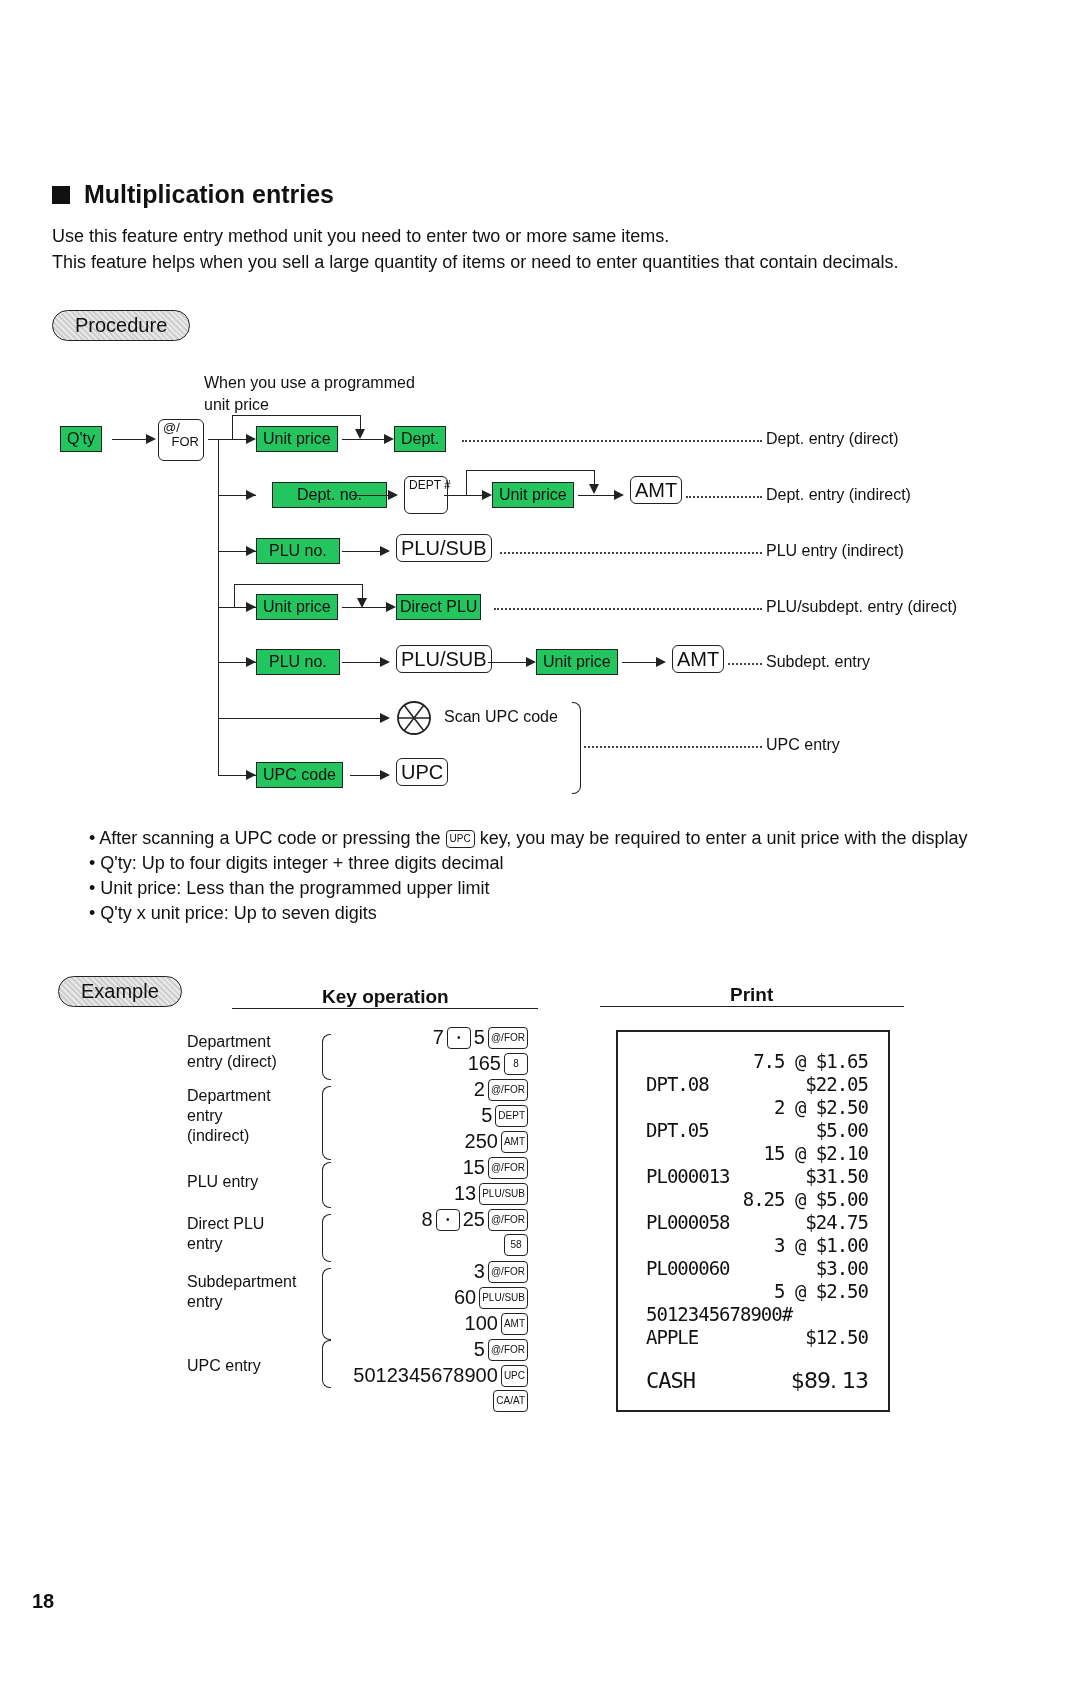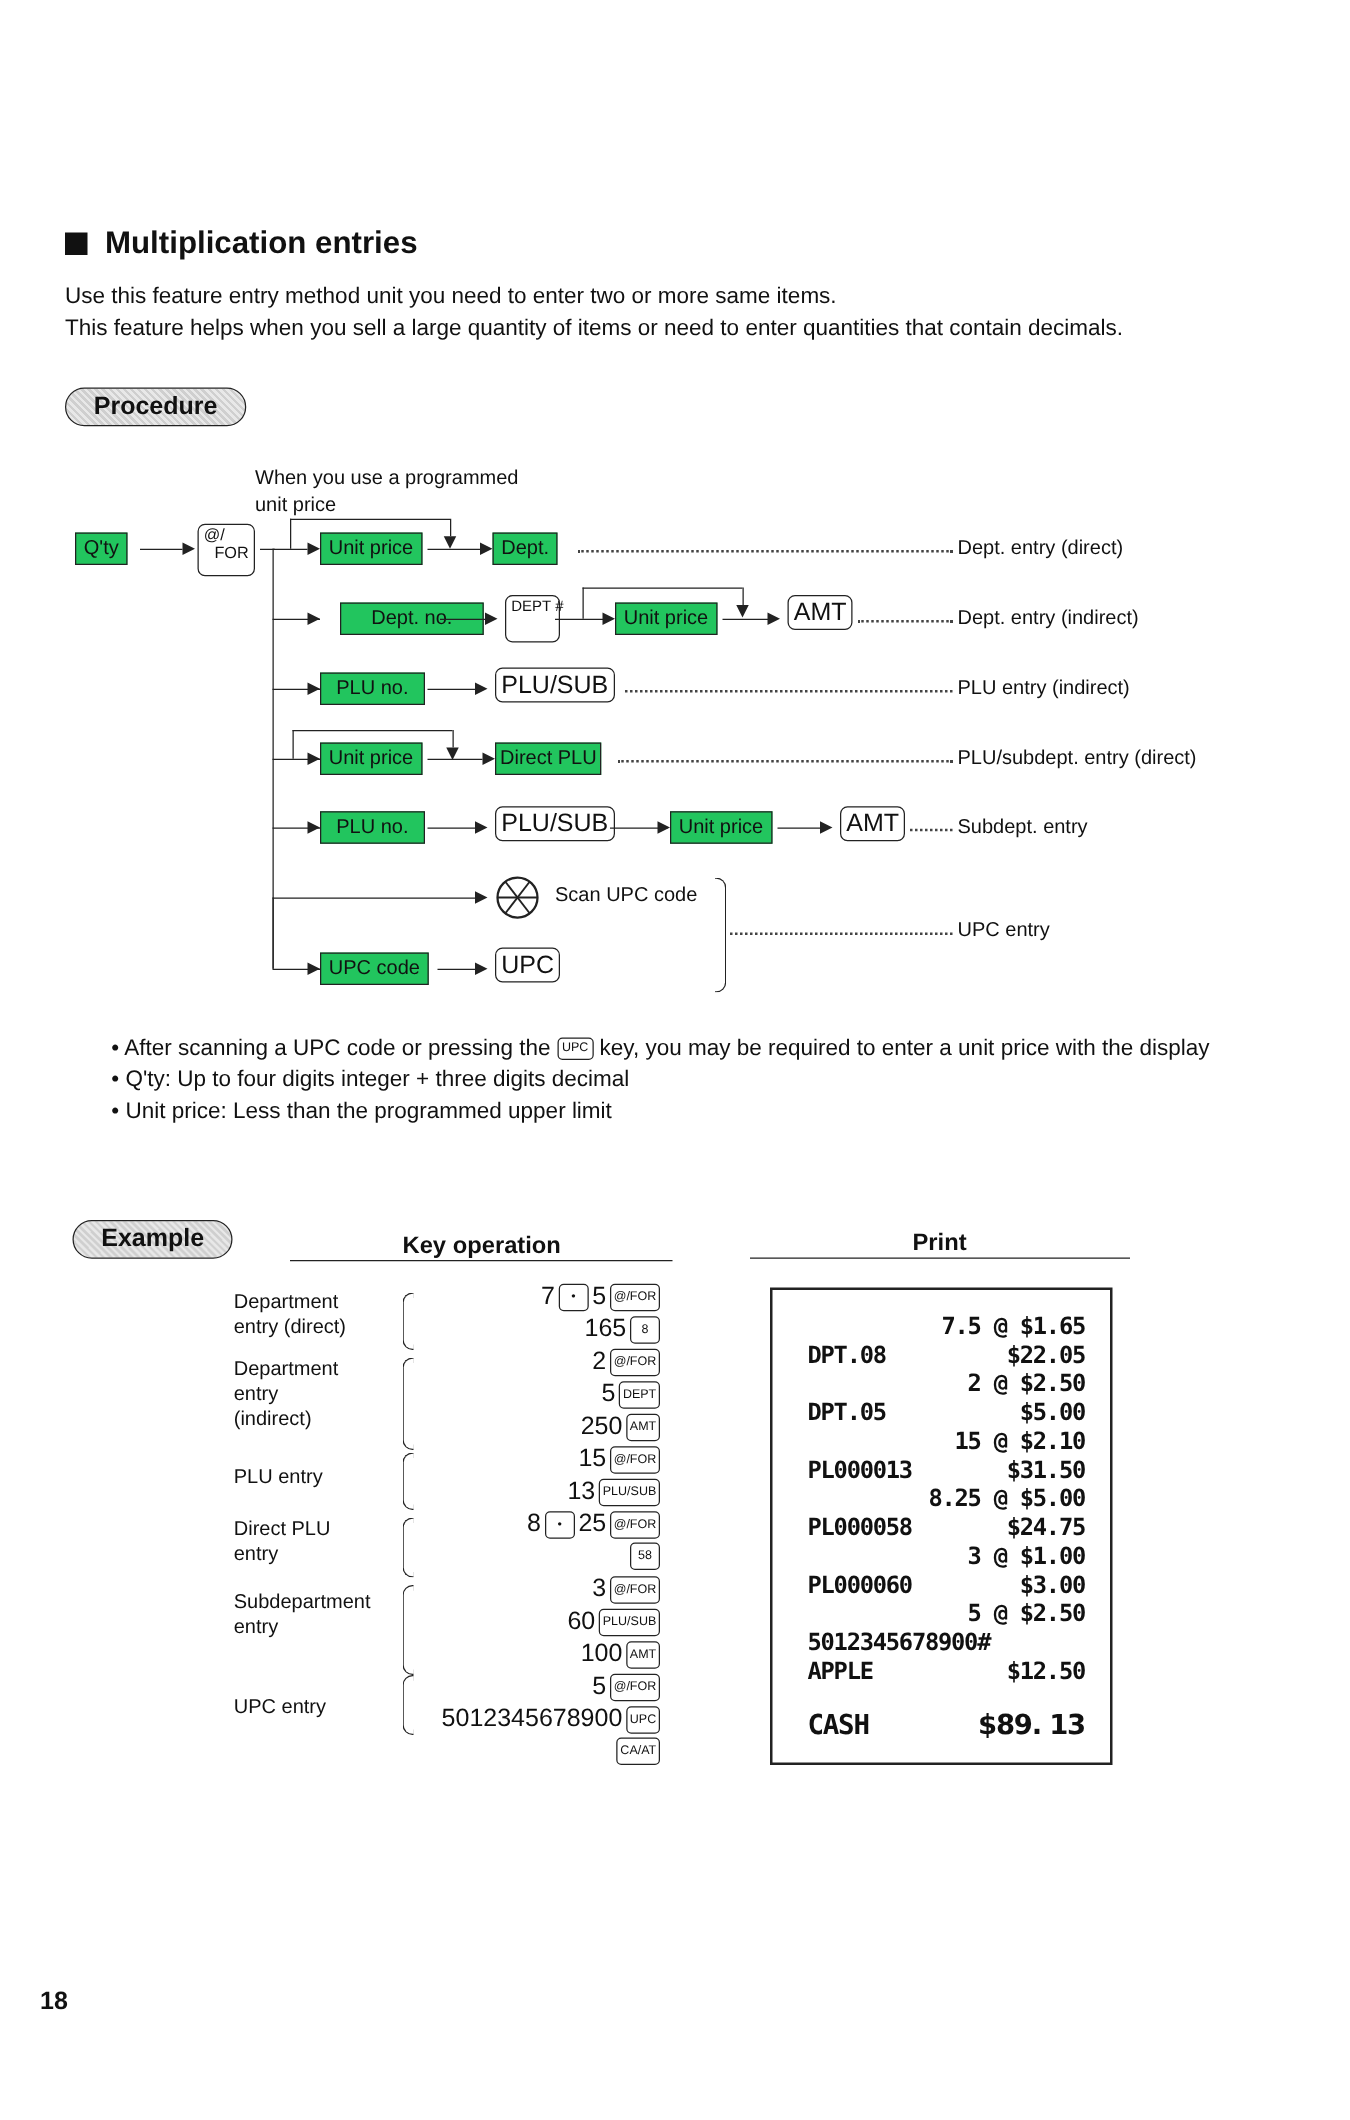--- a/index.html
+++ b/index.html
@@ -3,37 +3,37 @@
 <meta charset="utf-8">
 <style>
   html, body { margin:0; padding:0; background:#fff; }
   body { width:1080px; height:1696px; position:relative; overflow:hidden;
          font-family:"Liberation Sans", sans-serif; color:#111; }
   .abs { position:absolute; }
   .h1 { left:52px; top:180px; font-size:25px; font-weight:bold; display:flex; align-items:center; gap:14px; }
   .h1 .sq { width:18px; height:18px; background:#111; display:inline-block; }
   .intro { left:52px; font-size:18px; }
   .pill { border:1.5px solid #222; border-radius:22px; background:repeating-linear-gradient(45deg,#cfcfcf 0 2px,#e8e8e8 2px 4px);
-          font-weight:bold; font-size:20px; padding:3px 22px; font-family:"Liberation Sans", sans-serif; }
+          font-weight:normal; font-size:20px; padding:3px 22px; font-family:"Liberation Sans", sans-serif; }
   .box { position:absolute; border:1.5px solid #222; background:#22c55e; font-size:16px; padding:3px 6px; line-height:18px; white-space:nowrap; }
   .key { position:absolute; border:1.5px solid #222; border-radius:6px; background:#fff; font-size:20px; padding:1px 4px; line-height:24px; white-space:nowrap; }
   .hl { position:absolute; height:0; border-top:1.5px solid #222; }
   .vl { position:absolute; width:0; border-left:1.5px solid #222; }
   .dot { position:absolute; height:0; border-top:2px dotted #444; }
   .arr { position:absolute; width:0; height:0; border-top:5px solid transparent; border-bottom:5px solid transparent; border-left:10px solid #222; }
   .arrd { position:absolute; width:0; height:0; border-left:5px solid transparent; border-right:5px solid transparent; border-top:10px solid #222; }
   .lbl { position:absolute; font-size:16px; white-space:nowrap; }
   .bullets { left:52px; top:826px; font-size:18px; line-height:25px;margin-left:37px; }
   .ikey { display:inline-block; border:1.2px solid #222; border-radius:4px; font-size:10px; padding:0 3px; line-height:16px; vertical-align:middle; }
   .ex-lbl { position:absolute; left:187px; font-size:16px; line-height:20px; }
   .brace { position:absolute; left:322px; width:8px; border:1.5px solid #222; border-right:none; border-radius:8px 0 0 8px; }
   .ko { position:absolute; right:552px; font-size:20px; display:flex; align-items:center; gap:3px; white-space:nowrap; }
   .sk { display:inline-block; border:1.2px solid #222; border-radius:4px; font-size:10px; min-width:18px; height:20px; line-height:20px; text-align:center; padding:0 2px; }
   .receipt { left:616px; top:1030px; width:270px; height:378px; border:2px solid #222; }
-  .rl { position:absolute; font-family:"DejaVu Sans Mono", monospace; font-weight:bold; font-size:19px; letter-spacing:-1px; white-space:nowrap; }
+  .rl { position:absolute; font-family:"DejaVu Sans Mono", monospace; font-weight:normal; font-size:19px; letter-spacing:-1px; white-space:nowrap; }
   .sec-h { position:absolute; font-weight:bold; font-size:19px; }
   .uline { position:absolute; height:0; border-top:1.5px solid #222; }
 </style>
 </head>
 <body>
 
 <div class="abs h1">
   <span class="sq"></span>
   <span>Multiplication entries</span>
 </div>
@@ -142,20 +142,21 @@
 <div class="arr" style="left:246px;top:770px"></div>
 <div class="box" style="left:256px;top:762px">UPC code</div>
 <div class="hl" style="left:350px;top:775px;width:36px"></div>
 <div class="arr" style="left:380px;top:770px"></div>
 <div class="key" style="left:396px;top:758px">UPC</div>
 
 <div class="abs bullets">
   <div>• <span>After scanning a UPC code or pressing the</span> <span class="ikey">UPC</span> <span>key, you may be required to enter a unit price with the display</span></div>
   <div>• <span>Q'ty: Up to four digits integer + three digits decimal</span></div>
   <div>• <span>Unit price: Less than the programmed upper limit</span></div>
+  <div>• <span>Q'ty x unit price: Up to seven digits</span></div>
 </div>
 
 <div class="abs pill" style="left:58px;top:976px">Example</div>
 <div class="sec-h" style="left:322px;top:986px">Key operation</div>
 <div class="uline" style="left:232px;top:1008px;width:306px"></div>
 <div class="sec-h" style="left:730px;top:984px">Print</div>
 <div class="uline" style="left:600px;top:1006px;width:304px"></div>
 
 <div class="ex-lbl" style="top:1032px">
     <div>Department</div>

